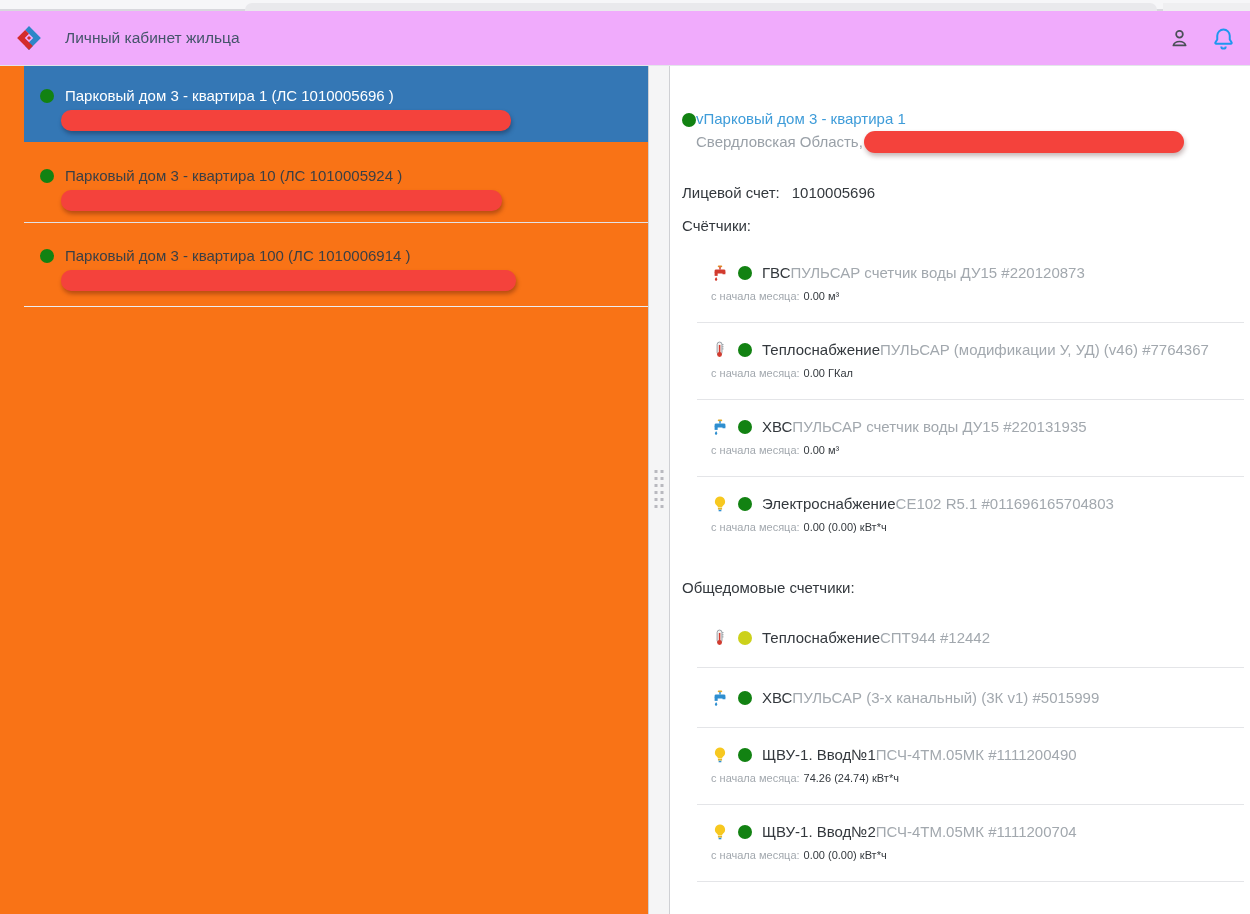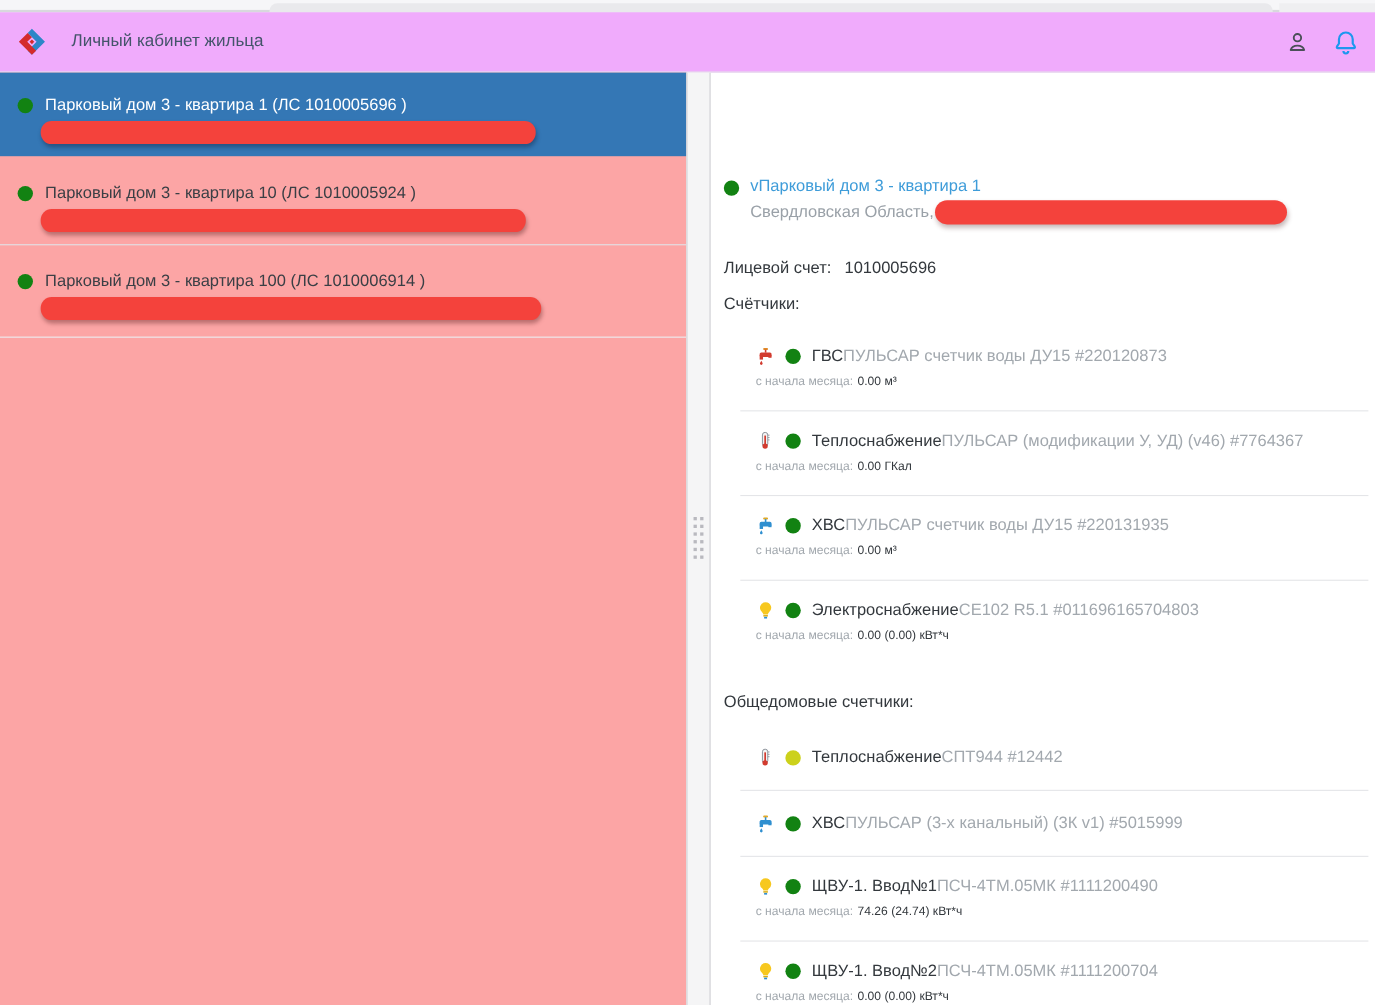--- a/index.html
+++ b/index.html
@@ -14,39 +14,39 @@
   .omnibox-2{position:absolute;left:1163px;top:3px;right:0;height:8px;background:#efeff1;}
   
   .header{height:55px;background:#f0abfc;border-bottom:1px solid #e3e6ea;display:flex;align-items:center;padding:0 12px 0 14px;box-sizing:border-box;}
   .logo{width:30px;height:30px;flex:0 0 auto;}
   .title{margin-left:21px;font-size:15.5px;color:#44546a;}
   .header-right{margin-left:auto;display:flex;align-items:center;gap:20px;padding-right:2px;}
   .hicon{display:flex;align-items:center;cursor:pointer;}
   
   .main{display:flex;height:848px;}
   
-  .sidebar{width:624px;flex:0 0 auto;background:#fca5a5;}
+  .sidebar{width:624px;flex:0 0 auto;background:#f97316;padding-left:24px;}
   .side-item{box-sizing:border-box;padding:20px 0 0 16px;cursor:pointer;}
   .side-item .line{display:flex;align-items:center;gap:11px;font-size:15px;color:#3a3f45;line-height:20px;}
   .side-item.selected{background:#3477b5;height:76px;}
   .side-item.selected .line{color:#fff;}
   .side-item.i2{height:81px;padding-top:24px;border-bottom:1px solid #e2e2e6;}
   .side-item.i3{height:84px;padding-top:23px;border-bottom:1px solid #ededf1;}
   .dot{width:14px;height:14px;border-radius:50%;flex:0 0 auto;}
   .dot.green{background:#128212;}
   .dot.yellow{background:#ccd11b;}
   .redact{height:21px;border-radius:10px;background:#f4423c;margin:4px 0 0 21px;box-shadow:1px 3px 4px rgba(60,10,10,.35);}
   .side-item.selected .redact{box-shadow:1px 3px 4px rgba(20,40,70,.45);}
   
   .splitter{width:20px;flex:0 0 auto;background:#f5f5f6;border-left:1px solid #cfd0d4;border-right:1px solid #cfd0d4;position:relative;cursor:col-resize;}
   .grip{position:absolute;left:50%;transform:translateX(-50%);top:404px;display:grid;grid-template-columns:3px 3px;grid-auto-rows:3px;gap:4px 3px;}
   .grip span{background:#b9b9bf;width:3px;height:3px;display:block;}
   
   .content{flex:1 1 auto;padding:0 6px 0 12px;box-sizing:border-box;overflow:hidden;}
-  .account-head{margin-top:95px;display:flex;gap:10px;}
+  .account-head{margin-top:44px;display:flex;}
   .account-head .dot{margin-top:3px;}
   .acct-link{font-size:15px;color:#3e9cd9;line-height:18px;cursor:pointer;}
   .addr{font-size:15px;color:#9aa1a8;margin-top:3px;display:flex;align-items:center;line-height:20px;}
   .addr-bar{width:320px;height:22px;background:#f4423c;border-radius:11px;margin-left:1px;box-shadow:1px 3px 5px rgba(60,10,10,.3);flex:0 0 auto;}
   .acct-row{margin-top:31px;font-size:15px;}
   .acct-row .lab{color:#33383d;}
   .acct-row .val{margin-left:12px;color:#33383d;}
   .section-h{margin-top:16px;font-size:15px;color:#33383d;}
   .section-h.common{margin-top:26px;}
   .rows{margin-top:12px;}

